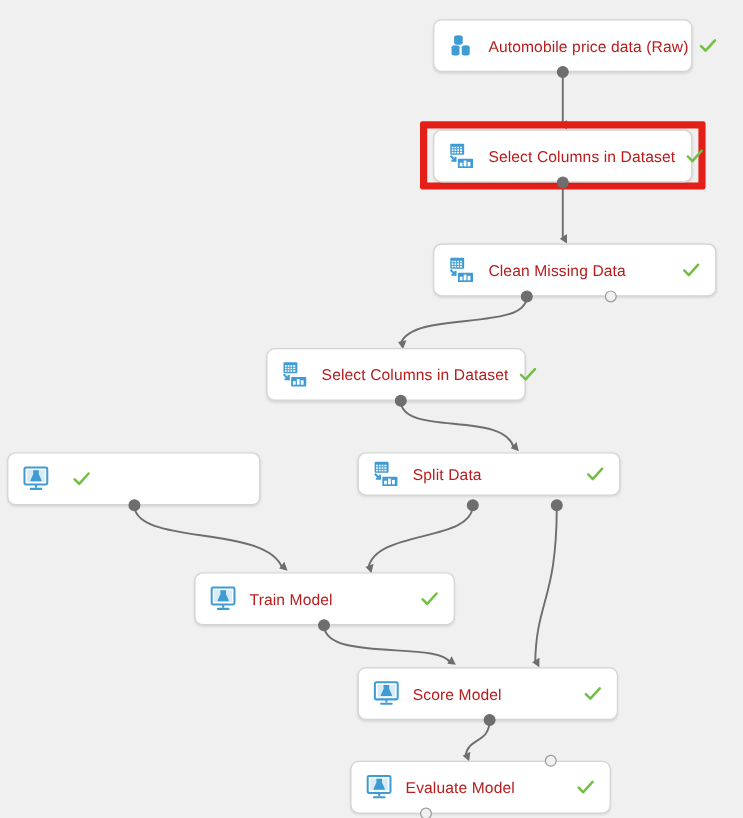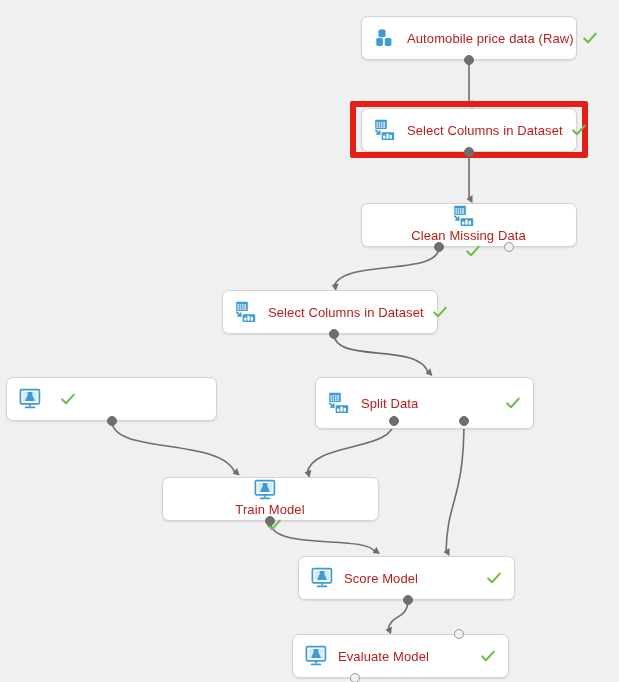--- a/index.html
+++ b/index.html
@@ -145,21 +145,21 @@
             <rect x="10.1" y="17.6" width="2.3" height="3.0"></rect>
             <rect x="13.4" y="15.8" width="2.3" height="4.8"></rect>
             <rect x="16.7" y="16.9" width="2.3" height="3.7"></rect>
           </g>
         </svg>
         <span class="label">Select Columns in Dataset</span>
         <svg viewBox="0 0 16 16" class="check">
           <path d="M2.2 8.4 L6.0 12.2 L13.8 3.6" fill="none" stroke="#72bf44" stroke-width="2.1" stroke-linecap="round" stroke-linejoin="round"></path>
         </svg>
       </div>
-      <div class="node" style="left: 361px; top: 203px; width: 216px; height: 44px; flex-direction: column;">
+      <div class="node" style="left: 361px; top: 203px; width: 236px; height: 44px;">
         <svg viewBox="0 0 24 24" class="icon">
           <rect x="2.2" y="1.8" width="11.6" height="9.2" rx="0.8" fill="#3e9bd4"></rect>
           <g fill="#ffffff">
             <rect x="3.4" y="4.3" width="1.5" height="1.3"></rect>
             <rect x="5.7" y="4.3" width="1.5" height="1.3"></rect>
             <rect x="8.0" y="4.3" width="1.5" height="1.3"></rect>
             <rect x="10.3" y="4.3" width="1.8" height="1.3"></rect>
             <rect x="3.4" y="6.4" width="1.5" height="1.3"></rect>
             <rect x="5.7" y="6.4" width="1.5" height="1.3"></rect>
             <rect x="8.0" y="6.4" width="1.5" height="1.3"></rect>
@@ -217,21 +217,21 @@
           <rect x="2.4" y="2.6" width="19.0" height="14.2" rx="1.2" fill="none" stroke="#3e9bd4" stroke-width="1.7"></rect>
           <rect x="4.6" y="4.8" width="14.6" height="9.8" fill="#d7ebf7"></rect>
           <path d="M9.6 5.6 h4.8 M10.4 5.6 v2.6 L8.0 13.4 h8.0 L13.6 8.2 V5.6" fill="#3e9bd4" stroke="#3e9bd4" stroke-width="1.4" stroke-linejoin="round"></path>
           <path d="M12.0 16.8 v2.6" stroke="#3e9bd4" stroke-width="1.7"></path>
           <path d="M7.6 20.4 h8.8" stroke="#3e9bd4" stroke-width="1.7" stroke-linecap="round"></path>
         </svg>
         <svg viewBox="0 0 16 16" class="check">
           <path d="M2.2 8.4 L6.0 12.2 L13.8 3.6" fill="none" stroke="#72bf44" stroke-width="2.1" stroke-linecap="round" stroke-linejoin="round"></path>
         </svg>
       </div>
-      <div class="node" style="left: 315px; top: 377px; width: 219px; height: 52px; justify-content: space-between;">
+      <div class="node" style="left: 298px; top: 377px; width: 219px; height: 36px; justify-content: space-between;">
         <svg viewBox="0 0 24 24" class="icon">
           <rect x="2.2" y="1.8" width="11.6" height="9.2" rx="0.8" fill="#3e9bd4"></rect>
           <g fill="#ffffff">
             <rect x="3.4" y="4.3" width="1.5" height="1.3"></rect>
             <rect x="5.7" y="4.3" width="1.5" height="1.3"></rect>
             <rect x="8.0" y="4.3" width="1.5" height="1.3"></rect>
             <rect x="10.3" y="4.3" width="1.8" height="1.3"></rect>
             <rect x="3.4" y="6.4" width="1.5" height="1.3"></rect>
             <rect x="5.7" y="6.4" width="1.5" height="1.3"></rect>
             <rect x="8.0" y="6.4" width="1.5" height="1.3"></rect>
@@ -247,21 +247,21 @@
             <rect x="10.1" y="17.6" width="2.3" height="3.0"></rect>
             <rect x="13.4" y="15.8" width="2.3" height="4.8"></rect>
             <rect x="16.7" y="16.9" width="2.3" height="3.7"></rect>
           </g>
         </svg>
         <span class="label">Split Data</span>
         <svg viewBox="0 0 16 16" class="check">
           <path d="M2.2 8.4 L6.0 12.2 L13.8 3.6" fill="none" stroke="#72bf44" stroke-width="2.1" stroke-linecap="round" stroke-linejoin="round"></path>
         </svg>
       </div>
-      <div class="node" style="left: 162px; top: 477px; width: 217px; height: 44px; flex-direction: column;">
+      <div class="node" style="left: 162px; top: 477px; width: 217px; height: 44px;">
         <svg viewBox="0 0 24 24" class="icon">
           <rect x="2.4" y="2.6" width="19.0" height="14.2" rx="1.2" fill="none" stroke="#3e9bd4" stroke-width="1.7"></rect>
           <rect x="4.6" y="4.8" width="14.6" height="9.8" fill="#d7ebf7"></rect>
           <path d="M9.6 5.6 h4.8 M10.4 5.6 v2.6 L8.0 13.4 h8.0 L13.6 8.2 V5.6" fill="#3e9bd4" stroke="#3e9bd4" stroke-width="1.4" stroke-linejoin="round"></path>
           <path d="M12.0 16.8 v2.6" stroke="#3e9bd4" stroke-width="1.7"></path>
           <path d="M7.6 20.4 h8.8" stroke="#3e9bd4" stroke-width="1.7" stroke-linecap="round"></path>
         </svg>
         <span class="label">Train Model</span>
         <svg viewBox="0 0 16 16" class="check">
           <path d="M2.2 8.4 L6.0 12.2 L13.8 3.6" fill="none" stroke="#72bf44" stroke-width="2.1" stroke-linecap="round" stroke-linejoin="round"></path>

